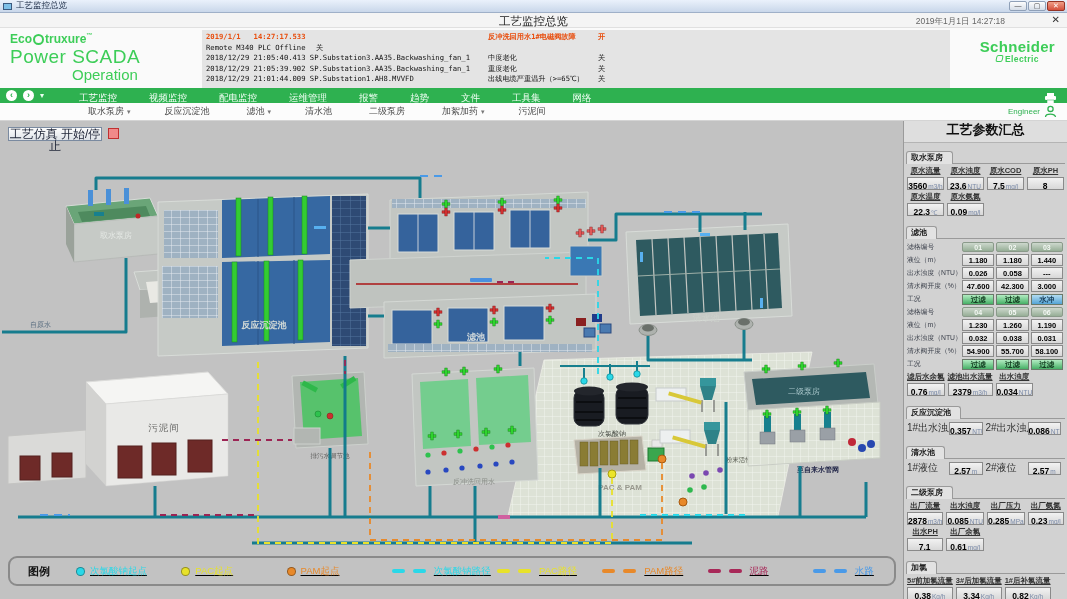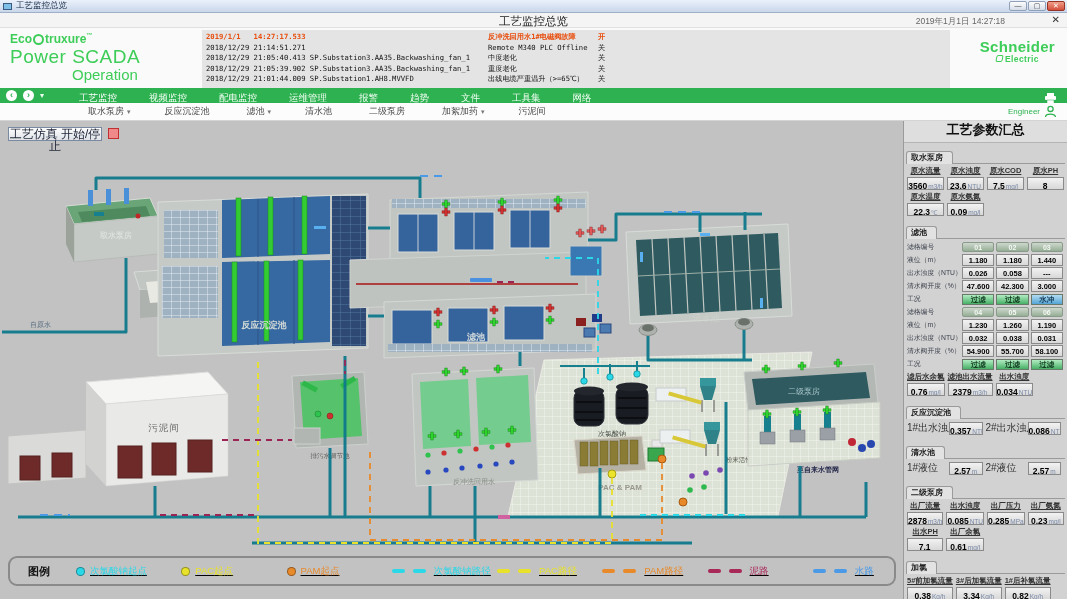--- a/index.html
+++ b/index.html
@@ -146,21 +146,20 @@
       <div class="eco-line3">Operation</div>
     </div>
 
     <div class="alarmbox">
       <div class="arow alert">
         <span class="asrc">2019/1/1   14:27:17.533</span>
         <span class="amsg">反冲洗回用水1#电磁阀故障</span>
         <span class="ast">开</span>
       </div>
       <div class="arow">
-        <span class="asrc">2018/12/29 21:14:51.271</span>
         <span class="amsg">Remote M340 PLC Offline</span>
         <span class="ast">关</span>
       </div>
       <div class="arow">
         <span class="asrc">2018/12/29 21:05:40.413 SP.Substation3.AA35.Backwashing_fan_1</span>
         <span class="amsg">中度老化</span>
         <span class="ast">关</span>
       </div>
       <div class="arow">
         <span class="asrc">2018/12/29 21:05:39.902 SP.Substation3.AA35.Backwashing_fan_1</span>

